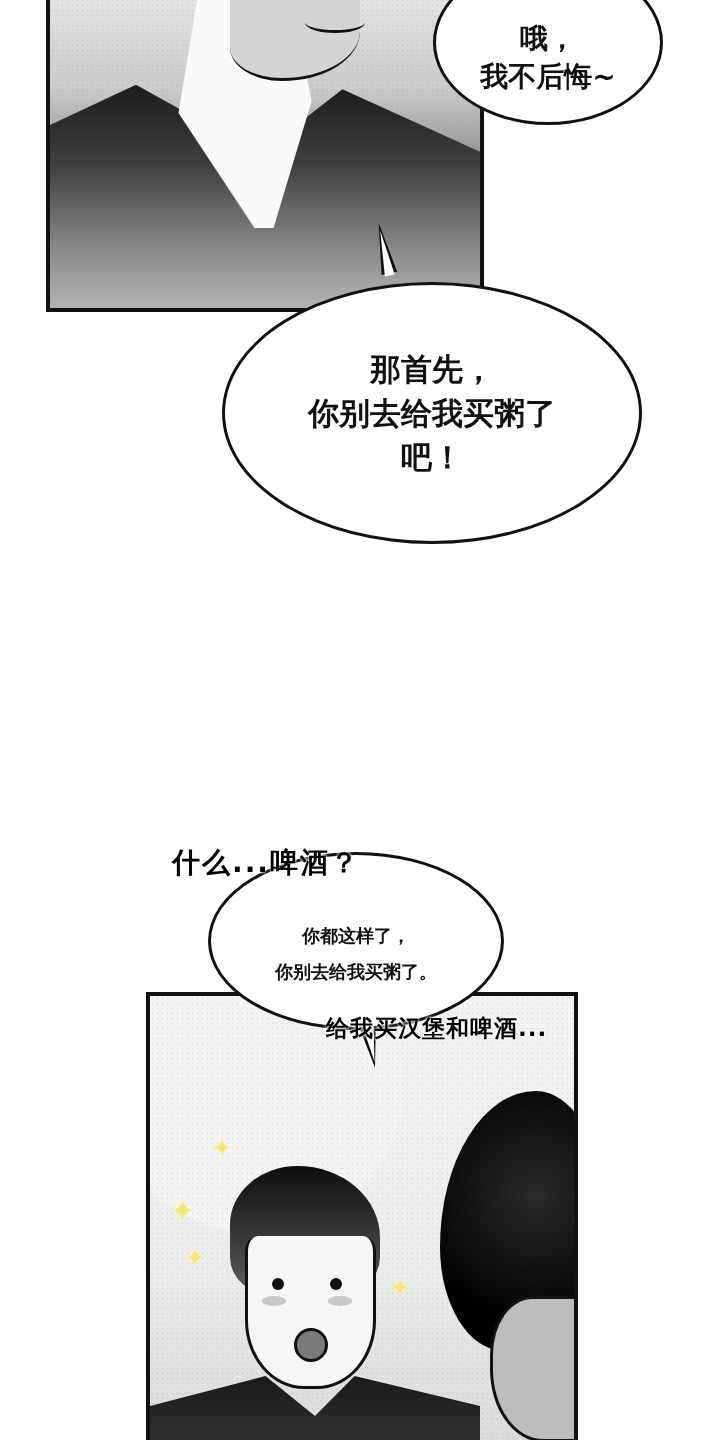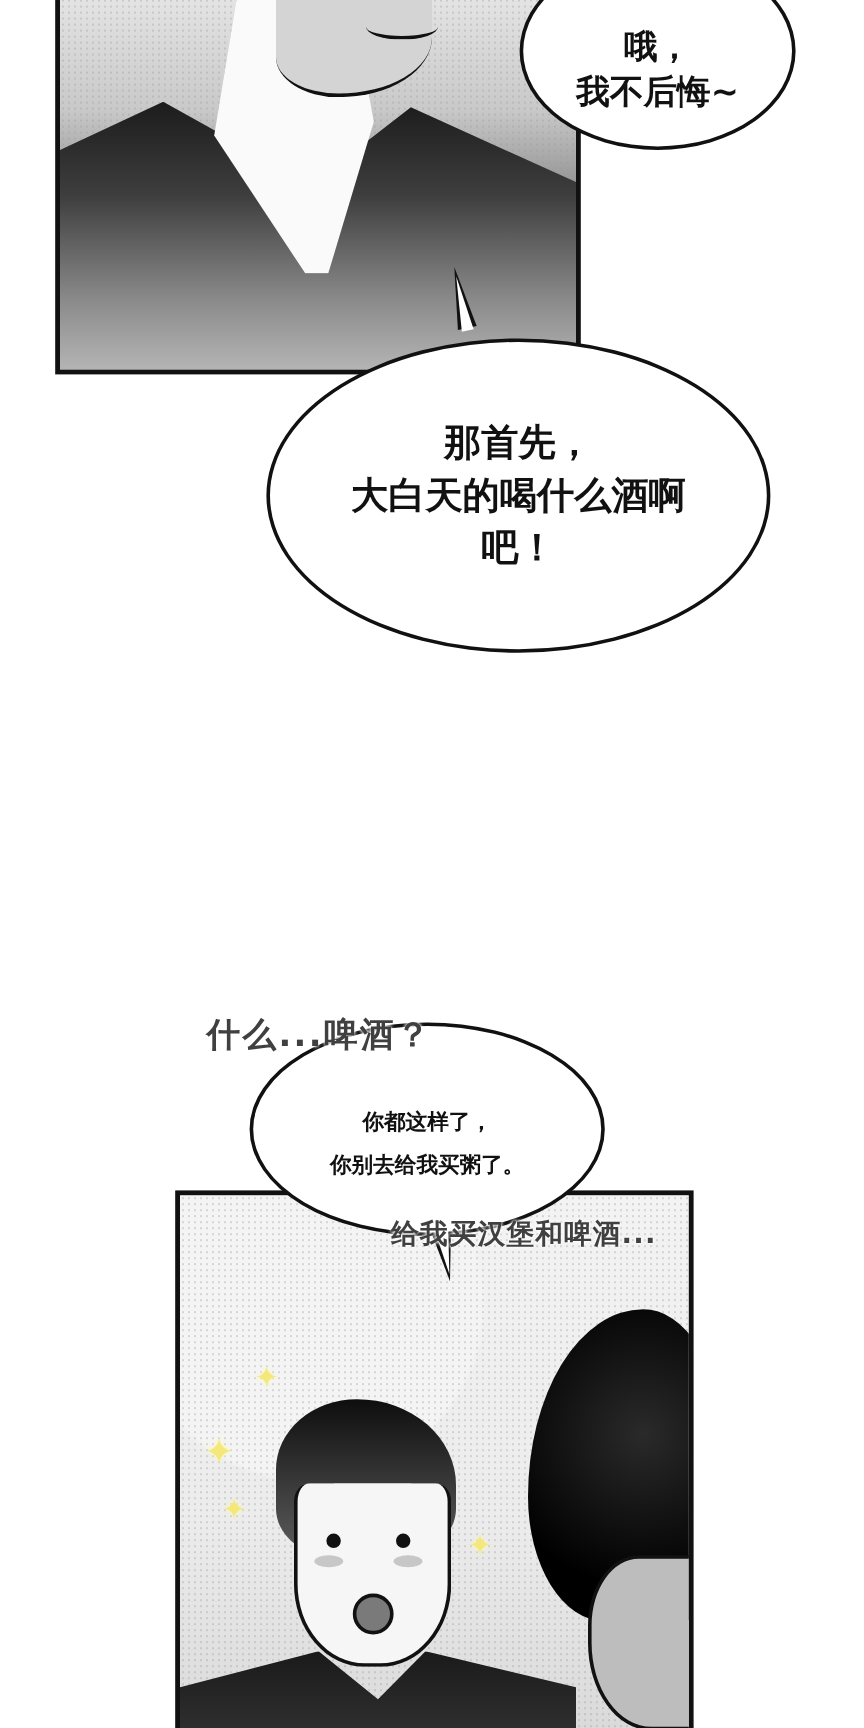--- a/index.html
+++ b/index.html
@@ -75,21 +75,21 @@
     }
     .tail-3 {
       left:362px; top:1022px; border-left:9px solid transparent; border-right:9px solid transparent;
       border-top:46px solid #111; transform:rotate(-10deg);
     }
     .tail-3-in {
       left:365px; top:1022px; border-left:6px solid transparent; border-right:6px solid transparent;
       border-top:40px solid #fff; transform:rotate(-10deg);
     }
     .sfx {
-      position:absolute; font-weight:bold; color:#404040; white-space:nowrap;
+      position:absolute; font-weight:bold; color:#000000; white-space:nowrap;
       text-shadow: 0 0 3px #fff, 0 0 3px #fff;
     }
     #sfx-1 { left:172px; top:844px; font-size:28px; letter-spacing:2px; }
     #sfx-2 { left:326px; top:1013px; font-size:23px; letter-spacing:1px; }
     
     .hair-left {
       position:absolute; left:80px; top:170px; width:150px; height:130px;
       background:linear-gradient(180deg,#0e0e0e,#5d5d5d);
       border-radius:45% 55% 30% 30%;
     }
@@ -145,21 +145,21 @@
   <div class="lines">
     <span>哦，</span>
     <span>我不后悔~</span>
   </div>
 </div>
 
 <div class="tail tail-2"></div>
 <div class="bubble" id="bubble-2">
   <div class="lines">
     <span>那首先，</span>
-    <span>大白天的喝什么酒啊</span>
+    <span>你别去给我买粥了</span>
     <span>吧！</span>
   </div>
 </div>
 <div class="tail tail-2-in"></div>
 
 <div class="panel" id="panel-bottom">
   <div class="halftone"></div>
   <span class="sparkle" style="left:62px;top:140px;">✦</span>
   <span class="sparkle" style="left:20px;top:200px;font-size:30px;">✦</span>
   <span class="sparkle" style="left:35px;top:250px;">✦</span>

